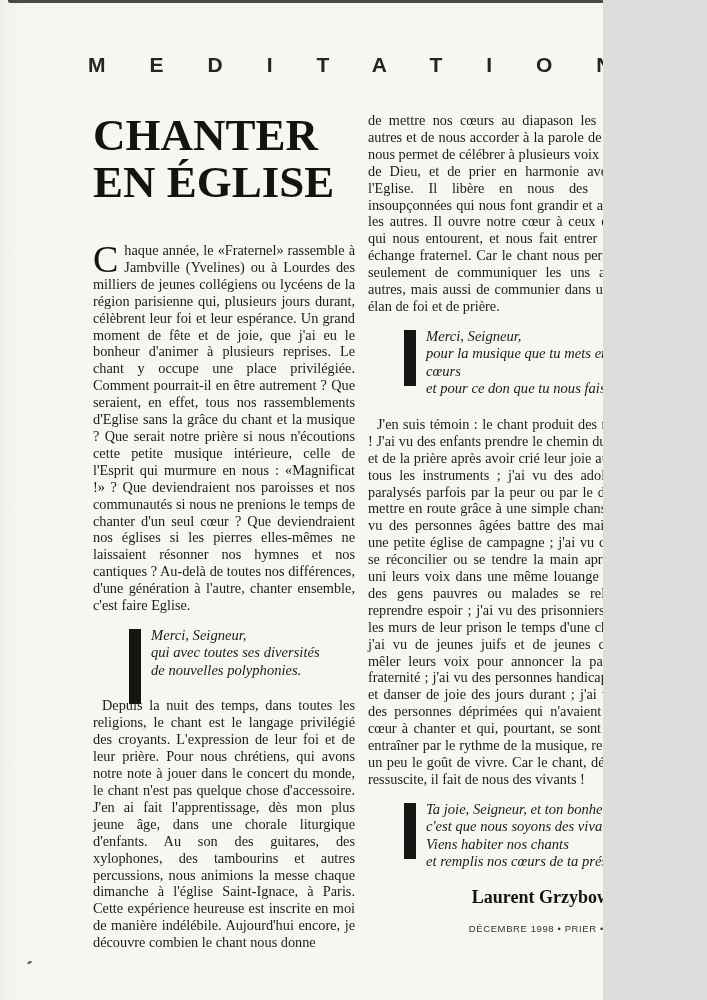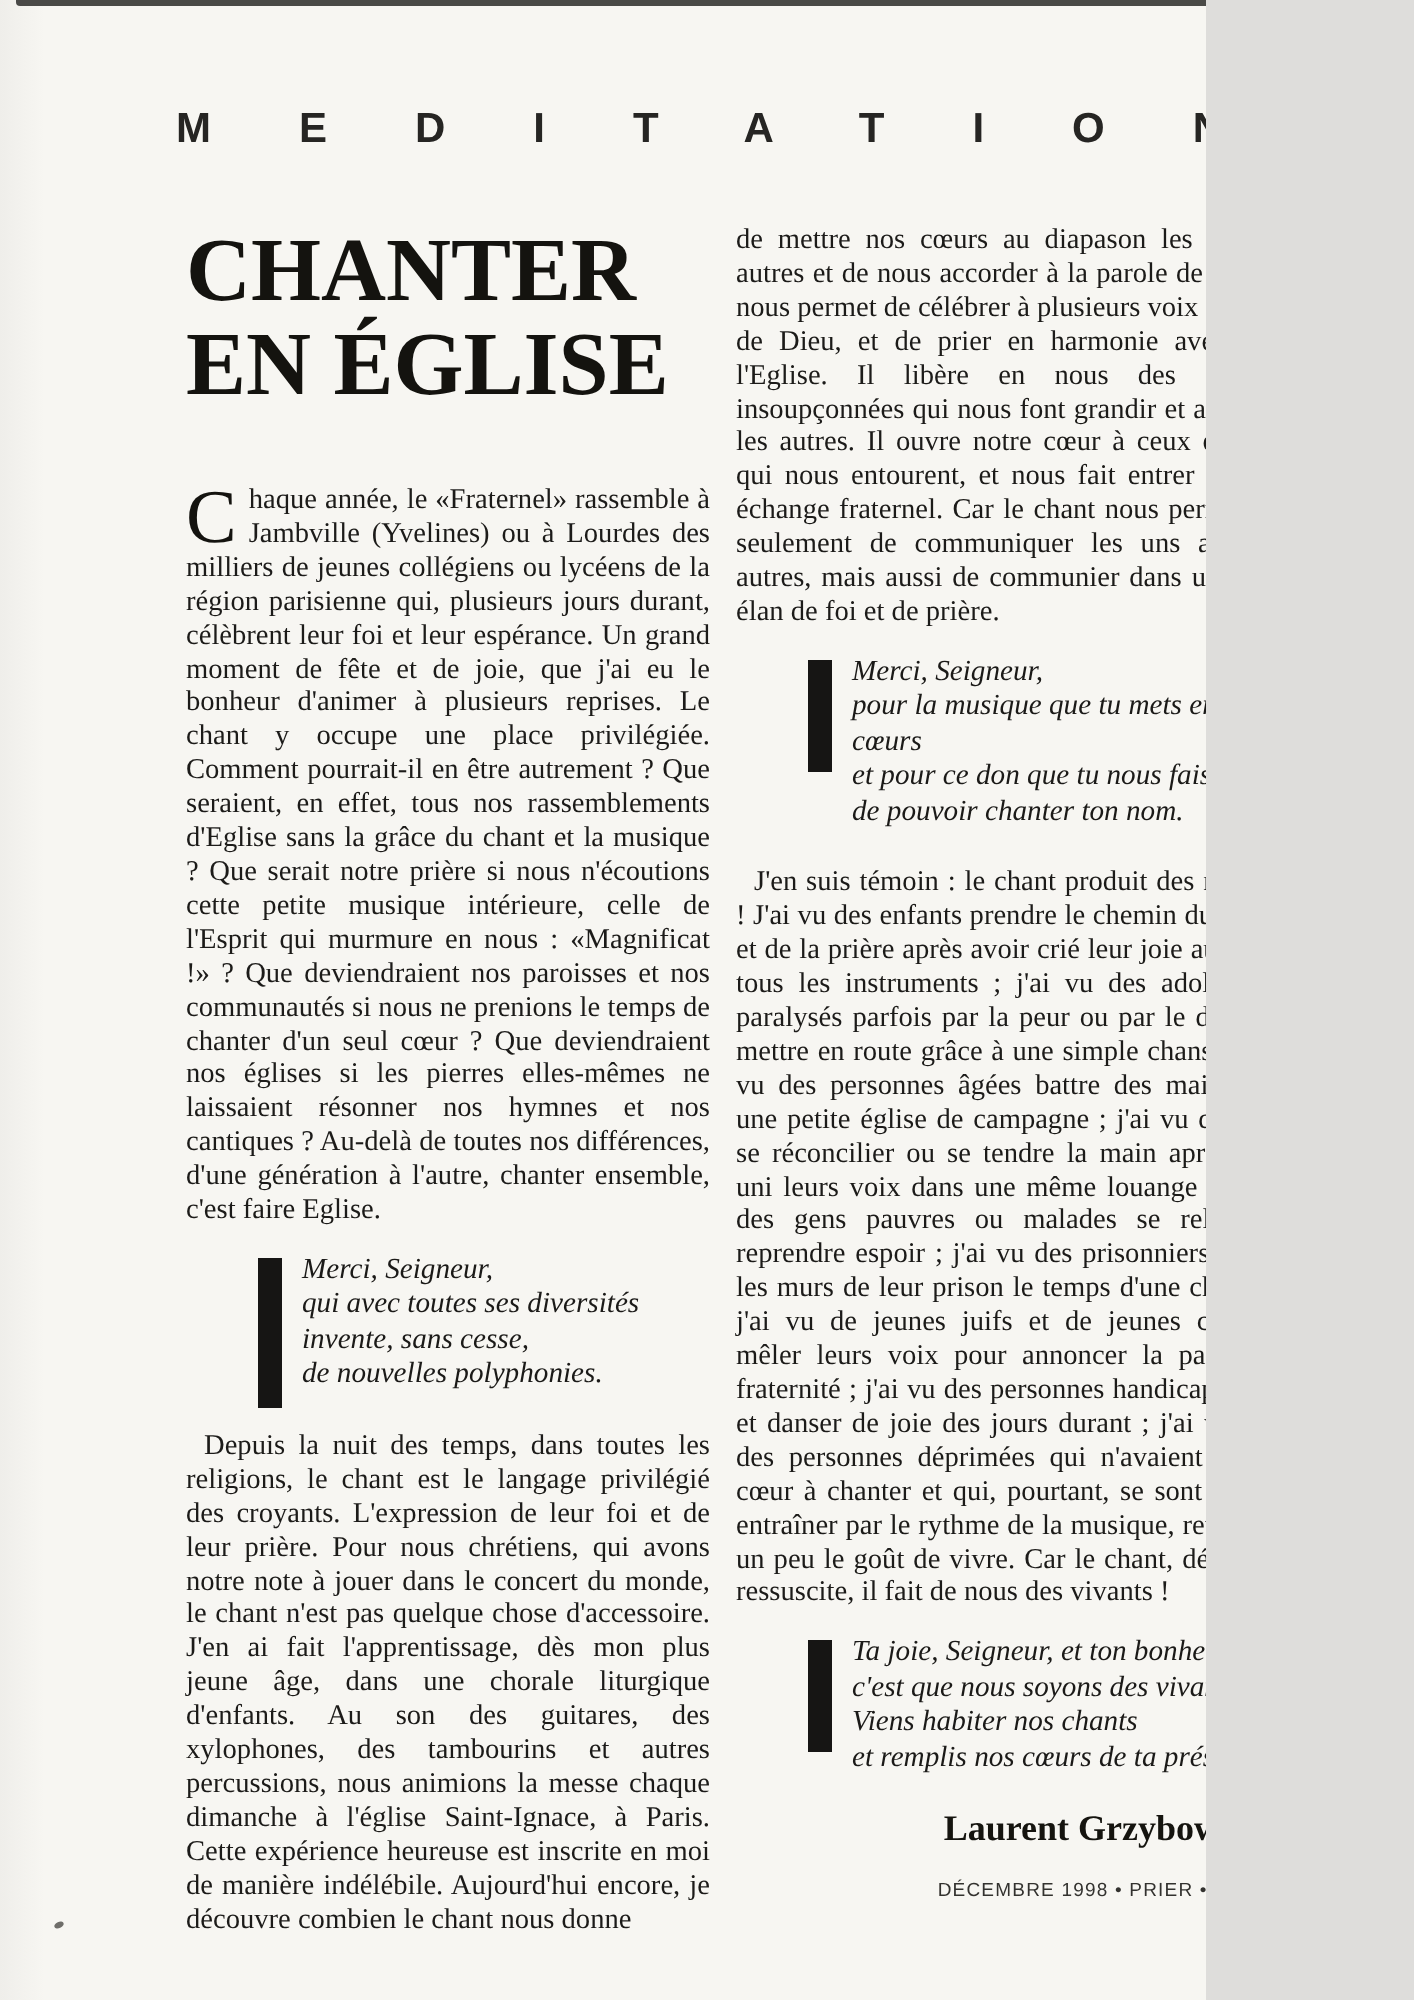--- a/index.html
+++ b/index.html
@@ -87,36 +87,34 @@
 
       <p class="body-par">
         <span class="dropcap">C</span>
         <span>haque année, le «Fraternel» rassemble à Jambville (Yvelines) ou à Lourdes des milliers de jeunes collégiens ou lycéens de la région parisienne qui, plusieurs jours durant, célèbrent leur foi et leur espérance. Un grand moment de fête et de joie, que j'ai eu le bonheur d'animer à plusieurs reprises. Le chant y occupe une place privilégiée. Comment pourrait-il en être autrement ? Que seraient, en effet, tous nos rassemblements d'Eglise sans la grâce du chant et la musique ? Que serait notre prière si nous n'écoutions cette petite musique intérieure, celle de l'Esprit qui murmure en nous : «Magnificat !» ? Que deviendraient nos paroisses et nos communautés si nous ne prenions le temps de chanter d'un seul cœur ? Que deviendraient nos églises si les pierres elles-mêmes ne laissaient résonner nos hymnes et nos cantiques ? Au-delà de toutes nos différences, d'une génération à l'autre, chanter ensemble, c'est faire Eglise.</span>
       </p>
 
       <div class="quote">
         <div class="quote-bar bar-tall"></div>
         <span class="quote-line">Merci, Seigneur,</span>
         <span class="quote-line">qui avec toutes ses diversités</span>
-        <span class="quote-line">invente, sans cesse,</span>
         <span class="quote-line">de nouvelles polyphonies.</span>
       </div>
 
       <p class="body-par follow">Depuis la nuit des temps, dans toutes les religions, le chant est le langage privilégié des croyants. L'expression de leur foi et de leur prière. Pour nous chrétiens, qui avons notre note à jouer dans le concert du monde, le chant n'est pas quelque chose d'accessoire. J'en ai fait l'apprentissage, dès mon plus jeune âge, dans une chorale liturgique d'enfants. Au son des guitares, des xylophones, des tambourins et autres percussions, nous animions la messe chaque dimanche à l'église Saint-Ignace, à Paris. Cette expérience heureuse est inscrite en moi de manière indélébile. Aujourd'hui encore, je découvre combien le chant nous donne</p>
     </div>
 
     <div class="col-right">
       <p class="body-par">de mettre nos cœurs au diapason les uns des autres et de nous accorder à la parole de Dieu. Il nous permet de célébrer à plusieurs voix la gloire de Dieu, et de prier en harmonie avec toute l'Eglise. Il libère en nous des énergies insoupçonnées qui nous font grandir et aller vers les autres. Il ouvre notre cœur à ceux et celles qui nous entourent, et nous fait entrer dans un échange fraternel. Car le chant nous permet non seulement de communiquer les uns avec les autres, mais aussi de communier dans un même élan de foi et de prière.</p>
 
       <div class="quote">
         <div class="quote-bar bar-short"></div>
         <span class="quote-line">Merci, Seigneur,</span>
         <span class="quote-line">pour la musique que tu mets en nos cœurs</span>
         <span class="quote-line">et pour ce don que tu nous fais</span>
-        <span class="quote-line">de pouvoir chanter ton nom.</span>
       </div>
 
       <p class="body-par follow">J'en suis témoin : le chant produit des miracles ! J'ai vu des enfants prendre le chemin du silence et de la prière après avoir crié leur joie au son de tous les instruments ; j'ai vu des adolescents, paralysés parfois par la peur ou par le doute, se mettre en route grâce à une simple chanson ; j'ai vu des personnes âgées battre des mains dans une petite église de campagne ; j'ai vu des êtres se réconcilier ou se tendre la main après avoir uni leurs voix dans une même louange ; j'ai vu des gens pauvres ou malades se relever et reprendre espoir ; j'ai vu des prisonniers oublier les murs de leur prison le temps d'une chanson ; j'ai vu de jeunes juifs et de jeunes chrétiens mêler leurs voix pour annoncer la paix et la fraternité ; j'ai vu des personnes handicapées rire et danser de joie des jours durant ; j'ai vu aussi des personnes déprimées qui n'avaient plus le cœur à chanter et qui, pourtant, se sont laissées entraîner par le rythme de la musique, retrouvant un peu le goût de vivre. Car le chant, déjà, nous ressuscite, il fait de nous des vivants !</p>
 
       <div class="quote">
         <div class="quote-bar bar-short"></div>
         <span class="quote-line">Ta joie, Seigneur, et ton bonheur,</span>
         <span class="quote-line">c'est que nous soyons des vivants !</span>
         <span class="quote-line">Viens habiter nos chants</span>
         <span class="quote-line">et remplis nos cœurs de ta présence.</span>

